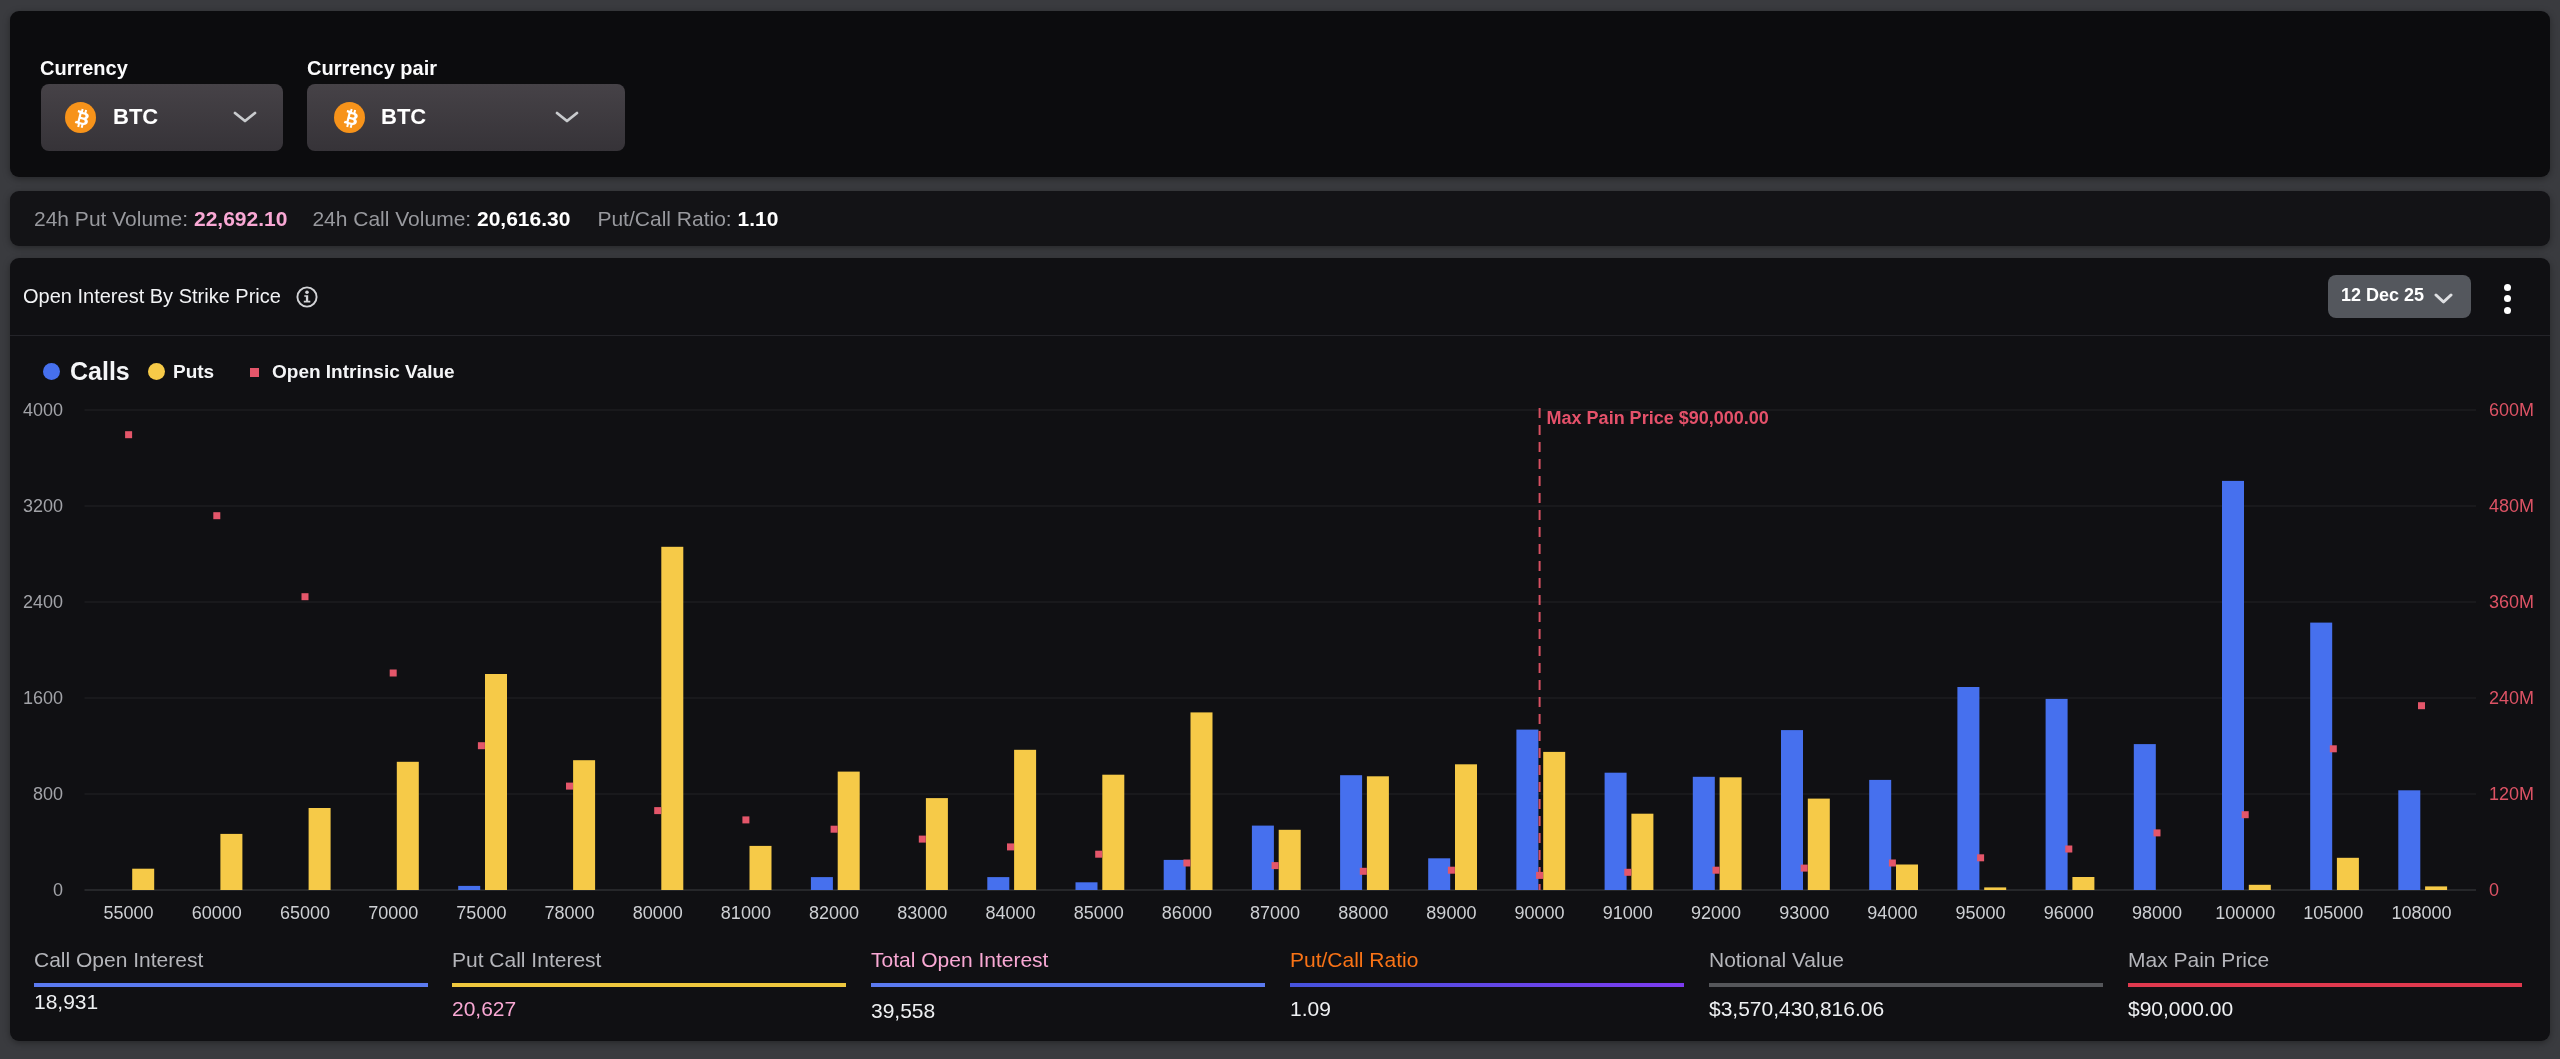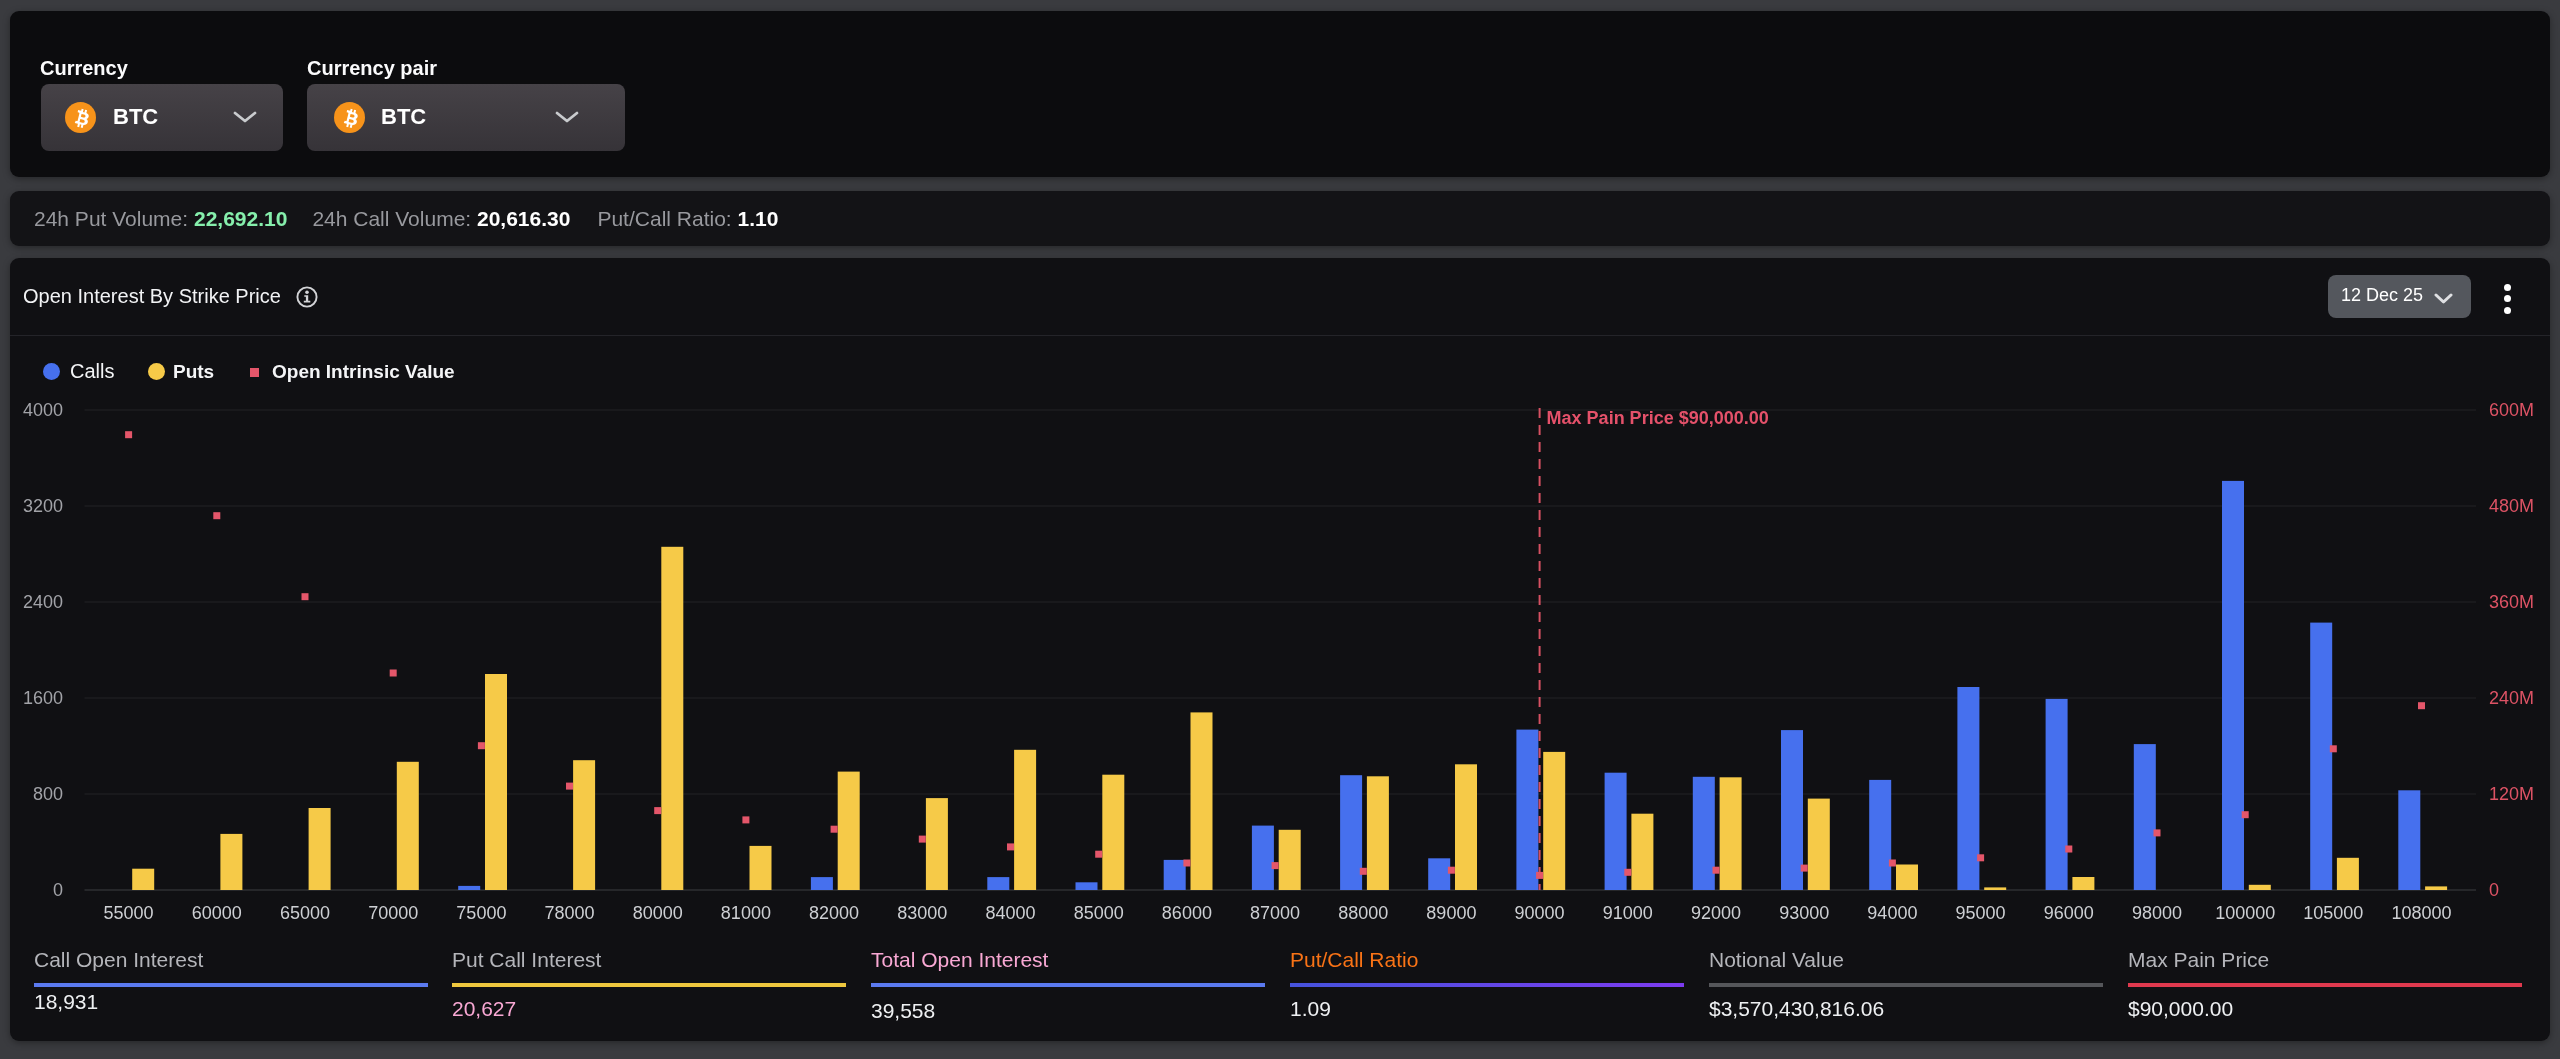--- a/index.html
+++ b/index.html
@@ -24,45 +24,45 @@
 <svg style="position:absolute;left:333.5px;top:101.5px" width="31" height="31" viewBox="0 0 32 32">
 <circle cx="16" cy="16" r="16" fill="#f7931a"></circle>
 <path transform="rotate(14 16 16)" fill="#fff" d="M15 7h2.1v3h1.6V7h2.1v3.1c1.9.4 3.2 1.4 3.2 3.2 0 1.4-.8 2.3-1.8 2.7 1.4.4 2.3 1.4 2.3 3 0 2.3-1.8 3.4-3.7 3.7V26h-2.1v-3h-1.6v3H15v-3.1h-3.4l.4-2.5h1.2c.5 0 .7-.3.7-.7v-7.4c0-.6-.3-.9-.9-.9h-1.2v-2.3H15V7zm1.2 5.2v3h2.6c1.1 0 1.9-.5 1.9-1.5s-.8-1.5-1.9-1.5h-2.6zm0 5.3v3.3h3c1.2 0 2-.6 2-1.7 0-1-.8-1.6-2-1.6h-3z"></path>
 </svg>
 <span style="position:absolute;left:381px;top:105px;font-size:22px;font-weight:bold;color:#fff;line-height:24px">BTC</span>
 <svg style="position:absolute;left:555.0px;top:111.0px" width="24" height="12" viewBox="0 0 24 12">
     <polyline points="2,2 12.0,10 22,2" fill="none" stroke="#c9cbce" stroke-width="2.8" stroke-linecap="round" stroke-linejoin="round"></polyline>
   </svg>
 
 <div class="panel" style="left:10px;top:191px;width:2540px;height:55px;background:#131316">
-  <div style="position:absolute;left:24px;top:0;height:55px;line-height:55px;font-size:21px;color:#98999e;white-space:pre">24h Put Volume: <b style="color:#86efac">22,692.10</b><span style="display:inline-block;width:25px"></span>24h Call Volume: <b style="color:#fff">20,616.30</b><span style="display:inline-block;width:27px"></span>Put/Call Ratio: <b style="color:#fff">1.10</b></div>
+  <div style="position:absolute;left:24px;top:0;height:55px;line-height:55px;font-size:21px;color:#98999e;white-space:pre">24h Put Volume: <b style="color:#f9a8d4">22,692.10</b><span style="display:inline-block;width:25px"></span>24h Call Volume: <b style="color:#fff">20,616.30</b><span style="display:inline-block;width:27px"></span>Put/Call Ratio: <b style="color:#fff">1.10</b></div>
 </div>
 
 <div class="panel" style="left:10px;top:258px;width:2540px;height:783px;background:#101013">
   <div style="position:absolute;left:13px;top:28px;font-size:20px;color:#f2f3f5;line-height:21px">Open Interest By Strike Price</div>
   <div style="position:absolute;left:0;top:77px;width:2540px;height:1px;background:#242429"></div>
   <div style="position:absolute;left:2318px;top:17px;width:143px;height:43px;border-radius:8px;background:#54575d"></div>
-  <span style="position:absolute;left:2331px;top:26px;font-size:18px;font-weight:normal;color:#fff;line-height:22px">12 Dec 25</span>
+  <span style="position:absolute;left:2331px;top:26px;font-size:18px;font-weight:bold;color:#fff;line-height:22px">12 Dec 25</span>
 </div>
 <svg style="position:absolute;left:296px;top:286px" width="22" height="22" viewBox="0 0 22 22">
     <circle cx="11" cy="11" r="9.6" fill="none" stroke="#d2d3d6" stroke-width="1.9"></circle>
     <circle cx="11" cy="6.2" r="1.8" fill="#d2d3d6"></circle>
     <path fill="#d2d3d6" d="M9.9 9.2h2.3v5.5h2.1v1.7H7.8v-1.7h2.1v-3.9H8.3V9.2z"></path>
   </svg>
 <svg style="position:absolute;left:2434.0px;top:292.5px" width="19" height="11" viewBox="0 0 19 11">
     <polyline points="2,2 9.5,9 17,2" fill="none" stroke="#dfe0e3" stroke-width="3.0" stroke-linecap="round" stroke-linejoin="round"></polyline>
   </svg>
 <div style="position:absolute;left:2504px;top:284px;width:7px;height:34px">
   <div style="position:absolute;top:0;width:7px;height:7px;border-radius:50%;background:#fff"></div>
   <div style="position:absolute;top:11.3px;width:7px;height:7px;border-radius:50%;background:#fff"></div>
   <div style="position:absolute;top:22.6px;width:7px;height:7px;border-radius:50%;background:#fff"></div>
 </div>
 
 <div style="position:absolute;left:43px;top:363px;width:17px;height:17px;border-radius:50%;background:#4670ee"></div>
-<span style="position:absolute;left:70px;top:362px;font-size:20px;font-weight:normal;color:#f4f5f7;line-height:19px">Calls</span>
+<span style="position:absolute;left:70px;top:362px;font-size:25px;font-weight:bold;color:#f4f5f7;line-height:19px">Calls</span>
 <div style="position:absolute;left:148px;top:363px;width:17px;height:17px;border-radius:50%;background:#f6ca48"></div>
 <span style="position:absolute;left:173px;top:362px;font-size:19px;font-weight:bold;color:#f4f5f7;line-height:19px">Puts</span>
 <div style="position:absolute;left:250px;top:368px;width:9px;height:9px;background:#e4566a"></div>
 <span style="position:absolute;left:272px;top:362px;font-size:19px;font-weight:bold;color:#f4f5f7;line-height:19px">Open Intrinsic Value</span>
 
 <svg width="2560" height="1059" viewBox="0 0 2560 1059" style="position:absolute;left:0;top:0;" font-family="Liberation Sans, sans-serif">
 <line x1="84.5" y1="410" x2="2476.0" y2="410" stroke="#232327" stroke-width="1"></line>
 <line x1="84.5" y1="506" x2="2476.0" y2="506" stroke="#232327" stroke-width="1"></line>
 <line x1="84.5" y1="602" x2="2476.0" y2="602" stroke="#232327" stroke-width="1"></line>
 <line x1="84.5" y1="698" x2="2476.0" y2="698" stroke="#232327" stroke-width="1"></line>

